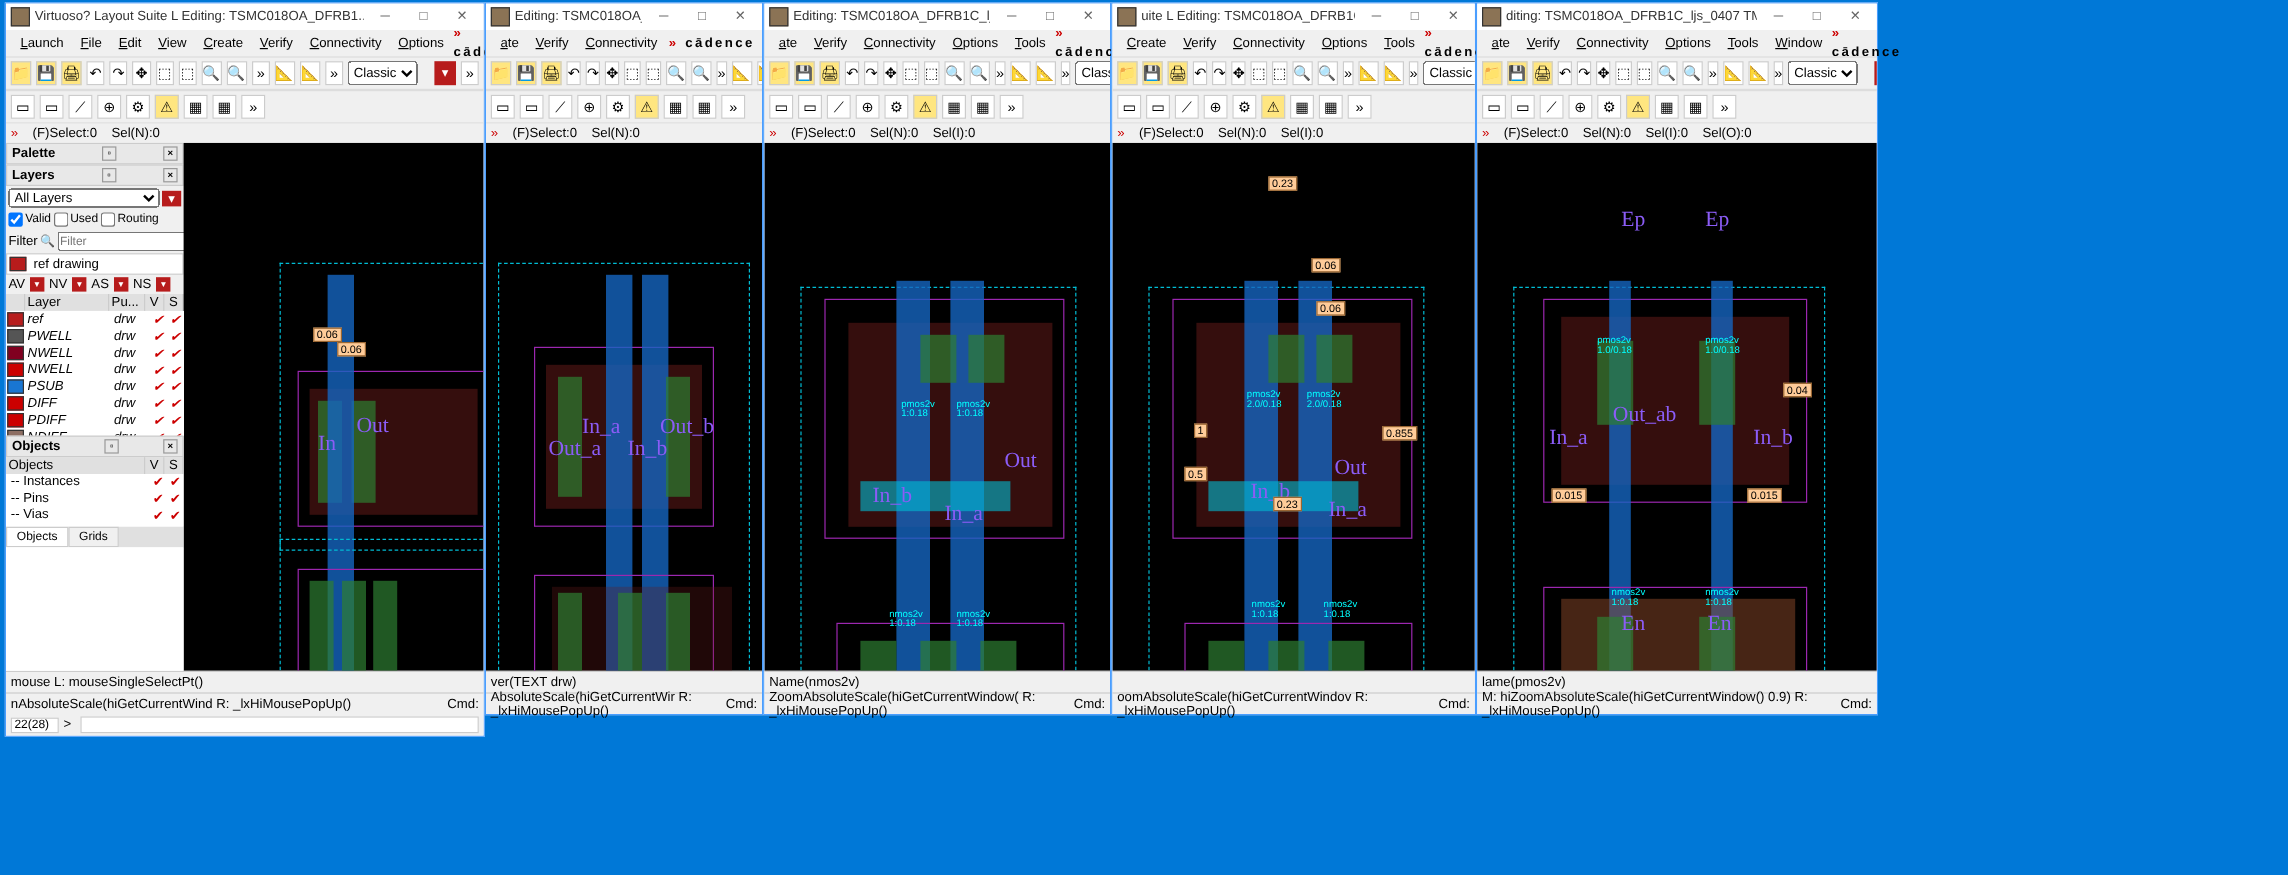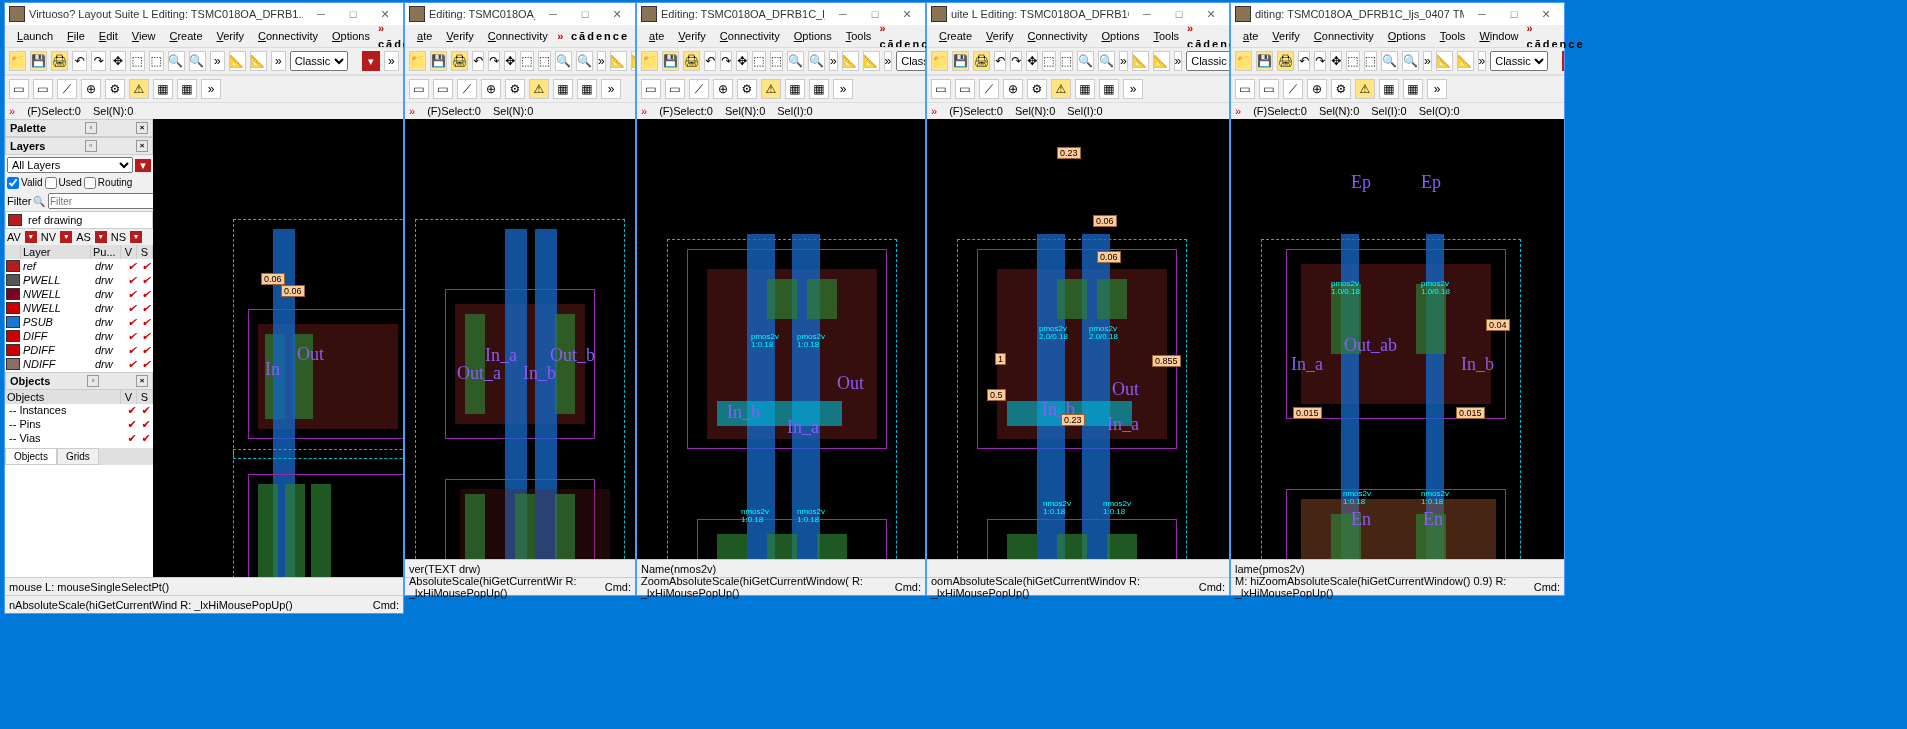--- a/index.html
+++ b/index.html
@@ -266,20 +266,25 @@
         <div class="anno" style="left: 128px; top: 166px;">0.06</div>
       </div>
     </div>
     <div class="footer">
       <span>mouse L: mouseSingleSelectPt()</span>
     </div>
     <div class="footer">
       <span>nAbsoluteScale(hiGetCurrentWind  R: _lxHiMousePopUp()</span>
       <span class="cmd">Cmd:</span>
     </div>
+    <div class="cmdbar">
+      <div class="prompt">22(28)</div>
+      <span style="padding:0 4px">&gt;</span>
+      <input style="">
+    </div>
   </div>
 <div class="window" style="left: 404px; width: 232px; height: 594px;">
     <div class="titlebar">
       <div class="icon"></div>
     <div class="title">Editing: TSMC018OA_D...</div>
     <div class="wbtn">─</div>
     <div class="wbtn">□</div>
     <div class="wbtn">✕</div>
     </div>
     <div class="menubar">

